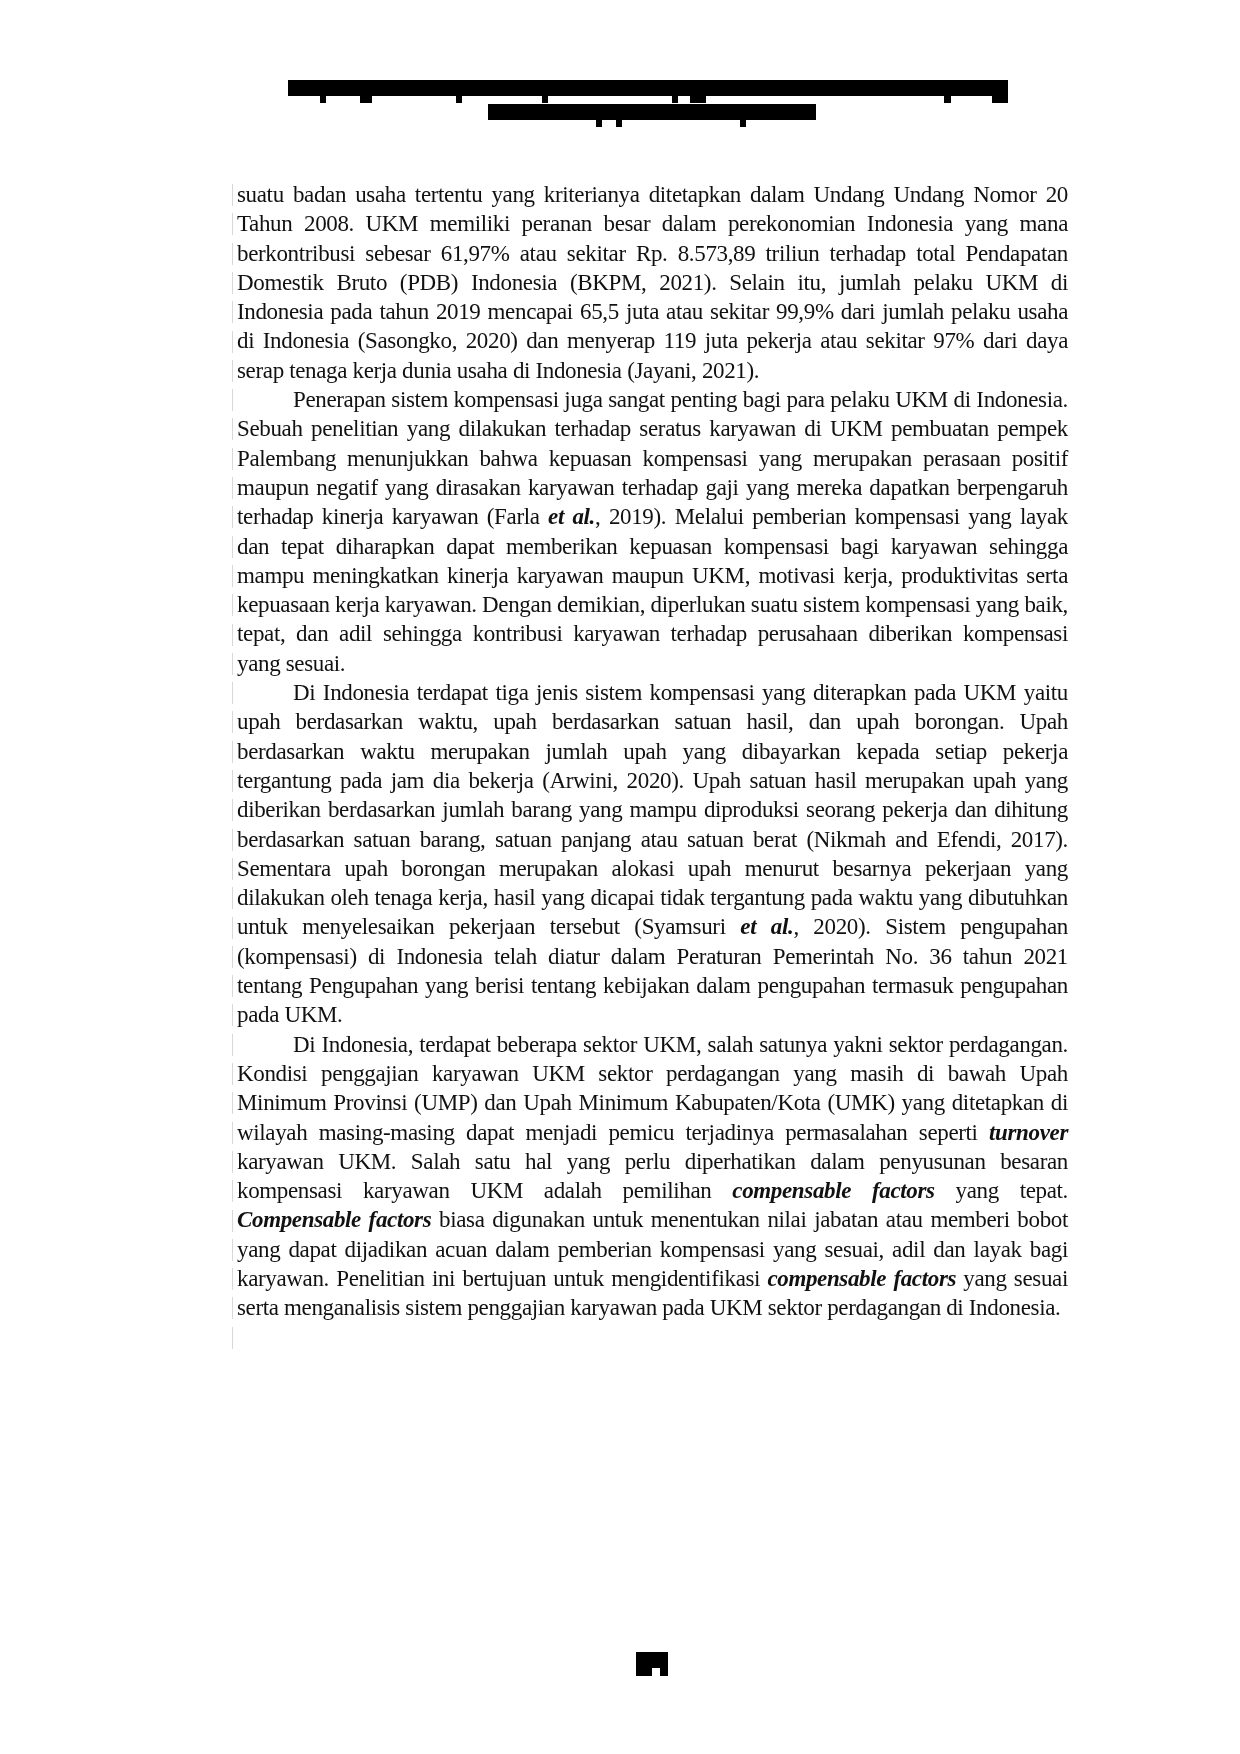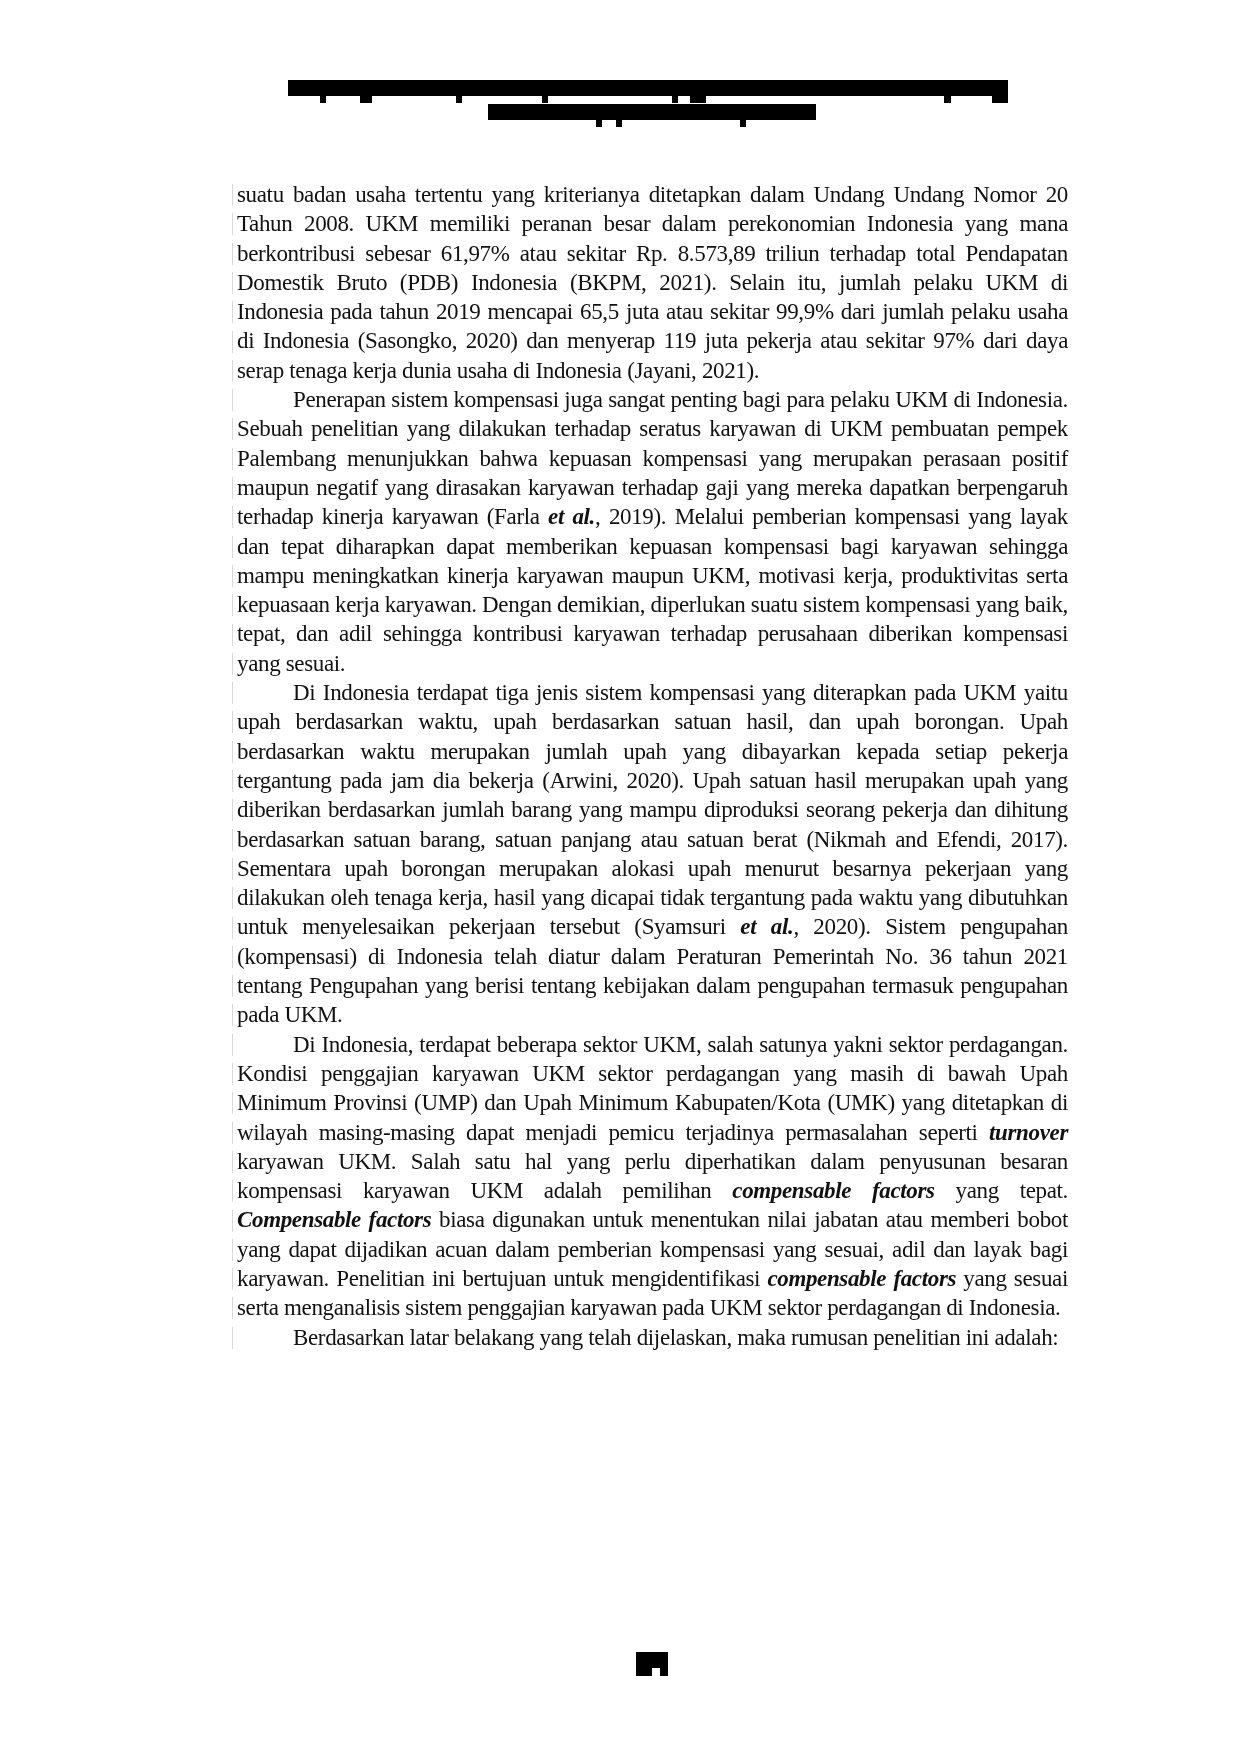--- a/index.html
+++ b/index.html
@@ -93,23 +93,20 @@
     </p>
     <p class="indent">
       <span>Penerapan sistem kompensasi juga sangat penting bagi para pelaku UKM di Indonesia. Sebuah penelitian yang dilakukan terhadap seratus karyawan di UKM pembuatan pempek Palembang menunjukkan bahwa kepuasan kompensasi yang merupakan perasaan positif maupun negatif yang dirasakan karyawan terhadap gaji yang mereka dapatkan berpengaruh terhadap kinerja karyawan (Farla </span><em>et al.</em><span>, 2019). Melalui pemberian kompensasi yang layak dan tepat diharapkan dapat memberikan kepuasan kompensasi bagi karyawan sehingga mampu meningkatkan kinerja karyawan maupun UKM, motivasi kerja, produktivitas serta kepuasaan kerja karyawan. Dengan demikian, diperlukan suatu sistem kompensasi yang baik, tepat, dan adil sehingga kontribusi karyawan terhadap perusahaan diberikan kompensasi yang sesuai.</span>
     </p>
     <p class="indent">
       <span>Di Indonesia terdapat tiga jenis sistem kompensasi yang diterapkan pada UKM yaitu upah berdasarkan waktu, upah berdasarkan satuan hasil, dan upah borongan. Upah berdasarkan waktu merupakan jumlah upah yang  dibayarkan kepada setiap pekerja tergantung pada jam dia bekerja (Arwini, 2020). Upah satuan hasil merupakan upah yang diberikan berdasarkan jumlah barang yang mampu diproduksi seorang pekerja dan dihitung berdasarkan satuan barang, satuan panjang atau satuan berat (Nikmah and Efendi, 2017). Sementara upah borongan merupakan alokasi upah menurut besarnya pekerjaan yang dilakukan oleh tenaga kerja, hasil yang dicapai tidak tergantung pada waktu yang dibutuhkan untuk menyelesaikan pekerjaan tersebut (Syamsuri </span><em>et al.</em><span>, 2020). Sistem pengupahan (kompensasi) di Indonesia telah diatur dalam Peraturan Pemerintah No. 36 tahun 2021 tentang Pengupahan yang berisi tentang kebijakan dalam pengupahan termasuk pengupahan pada UKM.</span>
     </p>
     <p class="indent">
       <span>Di Indonesia, terdapat beberapa sektor UKM, salah satunya yakni sektor perdagangan. Kondisi penggajian karyawan UKM sektor perdagangan yang masih di bawah Upah Minimum Provinsi (UMP) dan Upah Minimum Kabupaten/Kota (UMK) yang ditetapkan di wilayah masing-masing dapat menjadi pemicu terjadinya permasalahan seperti </span><em>turnover</em><span> karyawan UKM. Salah satu hal yang perlu diperhatikan dalam penyusunan besaran kompensasi karyawan UKM adalah pemilihan </span><em>compensable factors</em><span> yang tepat. </span><em>Compensable factors</em><span> biasa digunakan untuk menentukan nilai jabatan atau memberi bobot yang dapat dijadikan acuan dalam pemberian kompensasi yang sesuai, adil dan layak bagi karyawan. Penelitian ini bertujuan untuk mengidentifikasi </span><em>compensable factors</em><span> yang sesuai serta menganalisis sistem penggajian karyawan pada UKM sektor perdagangan di Indonesia.</span>
     </p>
-    <p class="indent">
-      <span>Berdasarkan latar belakang yang telah dijelaskan, maka rumusan penelitian ini adalah:</span>
-    </p>
   </div>
 
   <div>
     <div class="page-num"></div>
     <div class="page-num-notch"></div>
 
   </div>
 
 </div>
 

